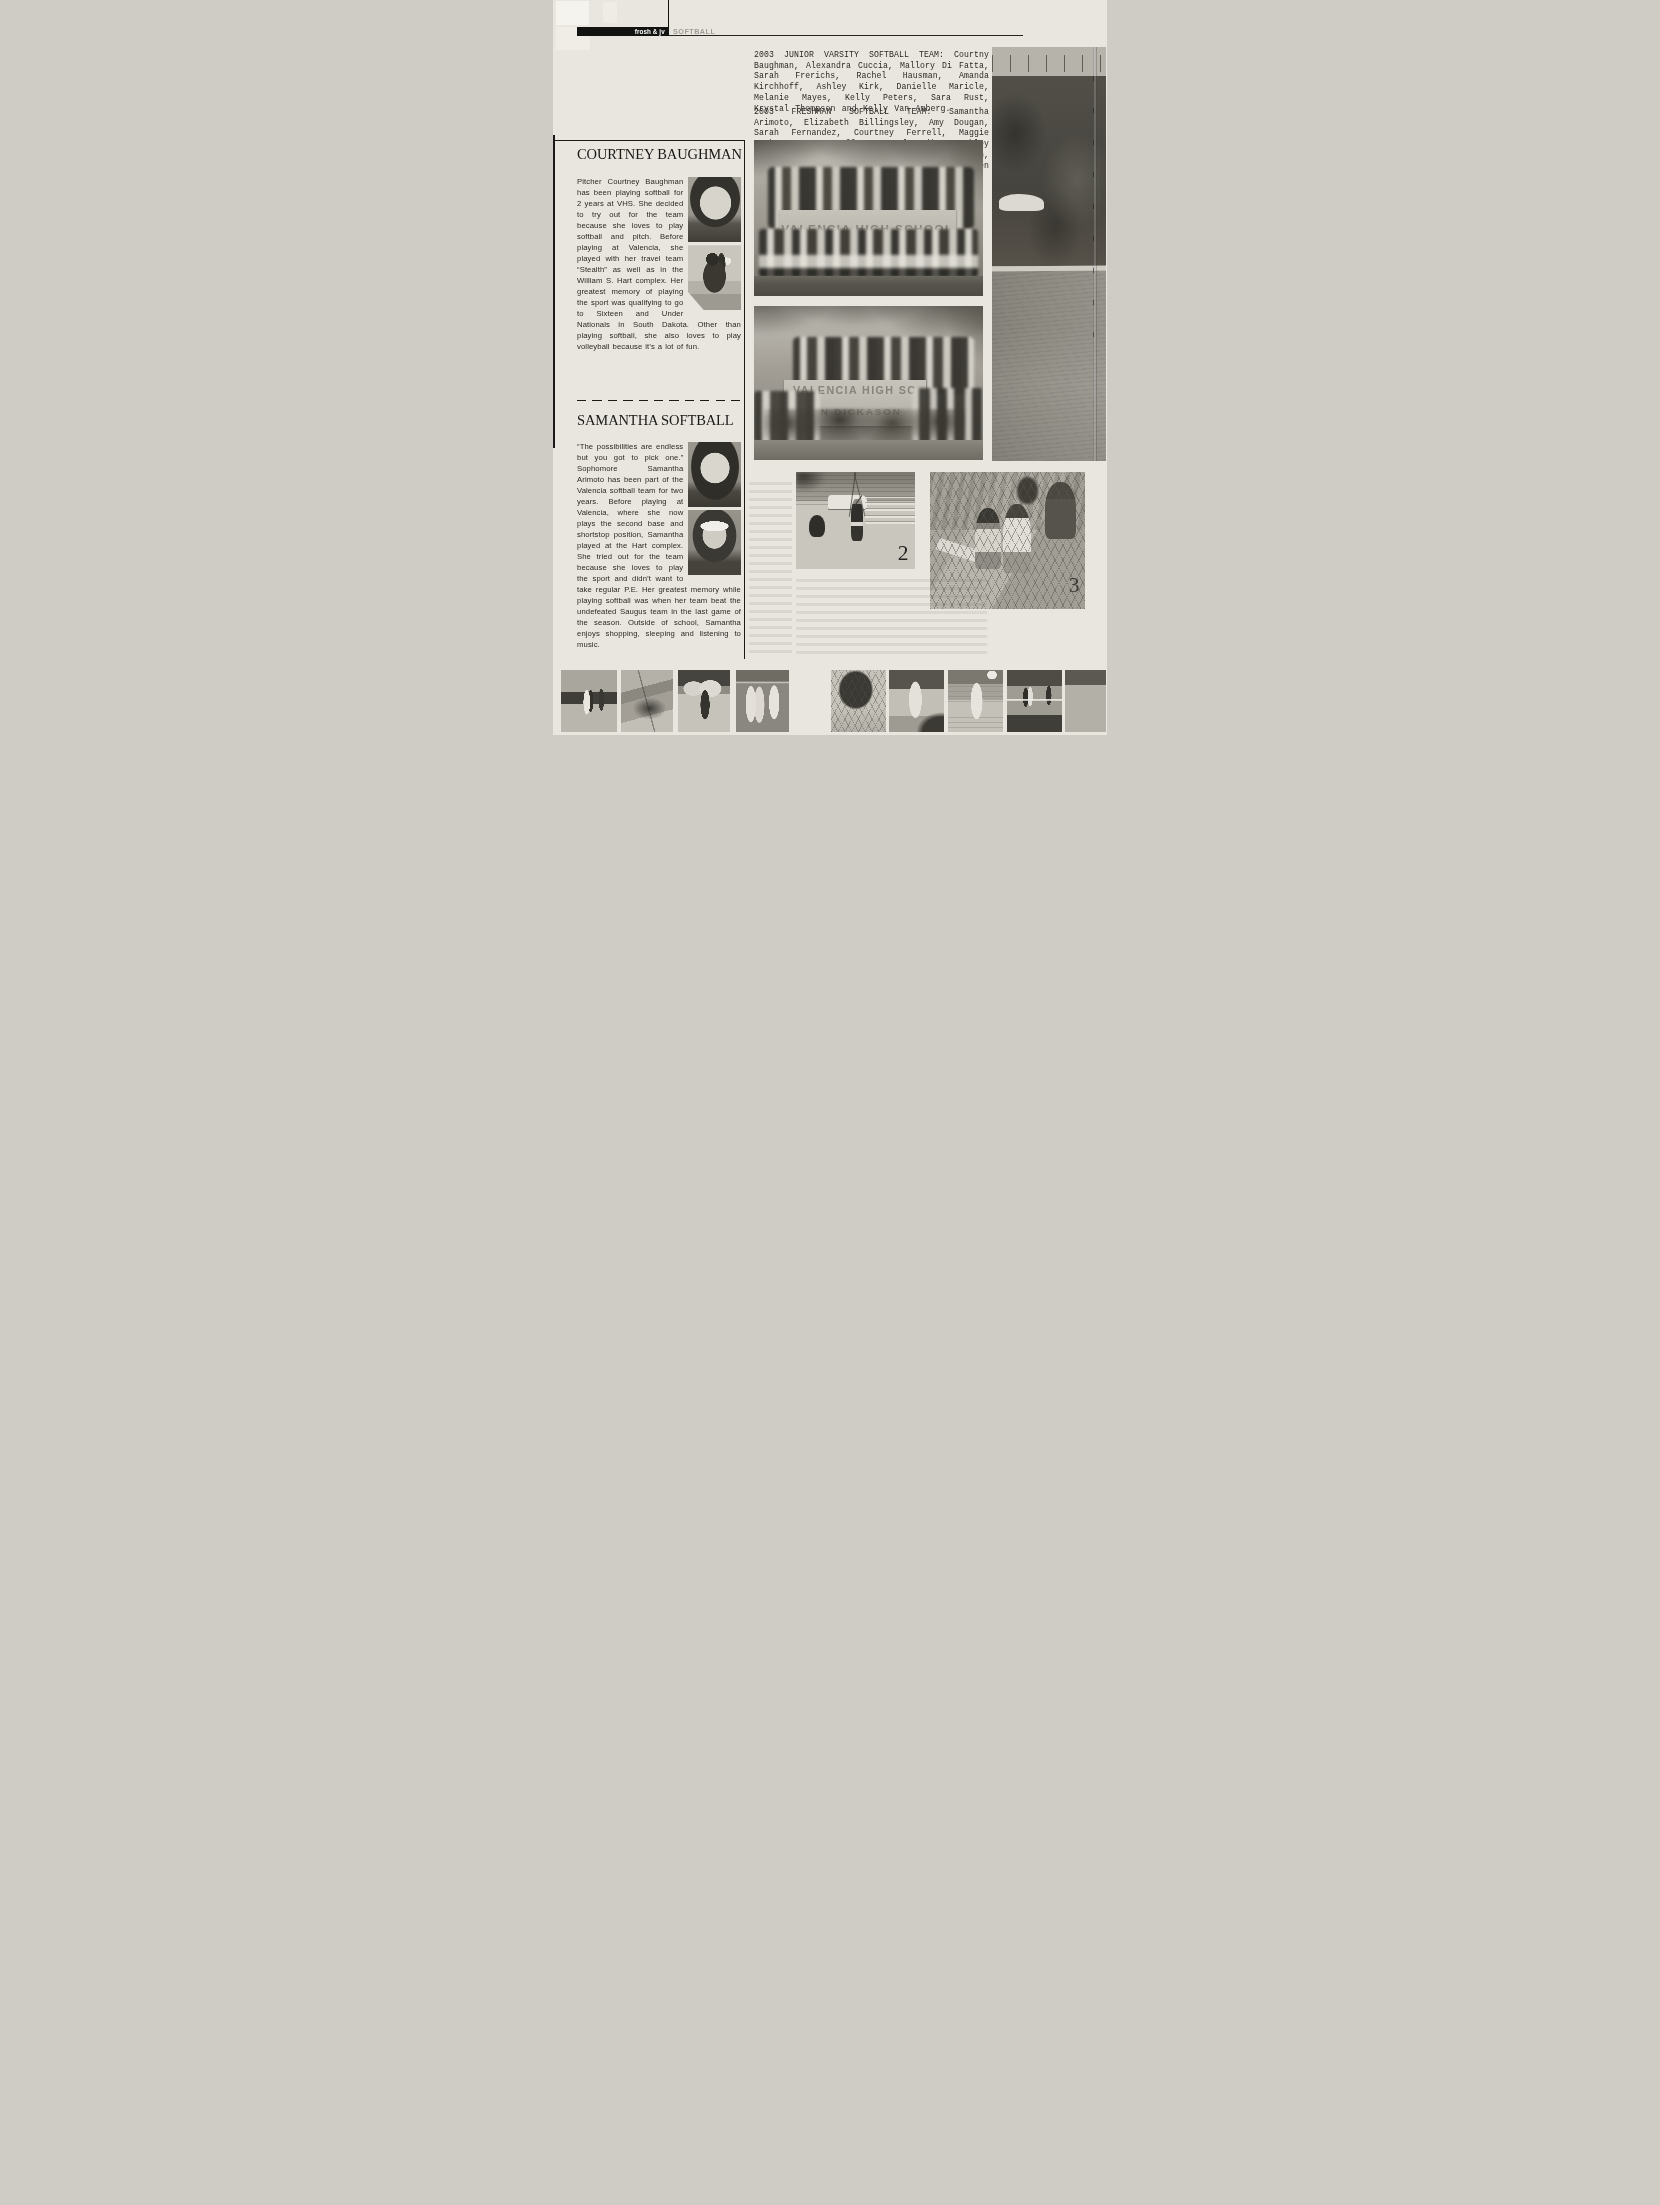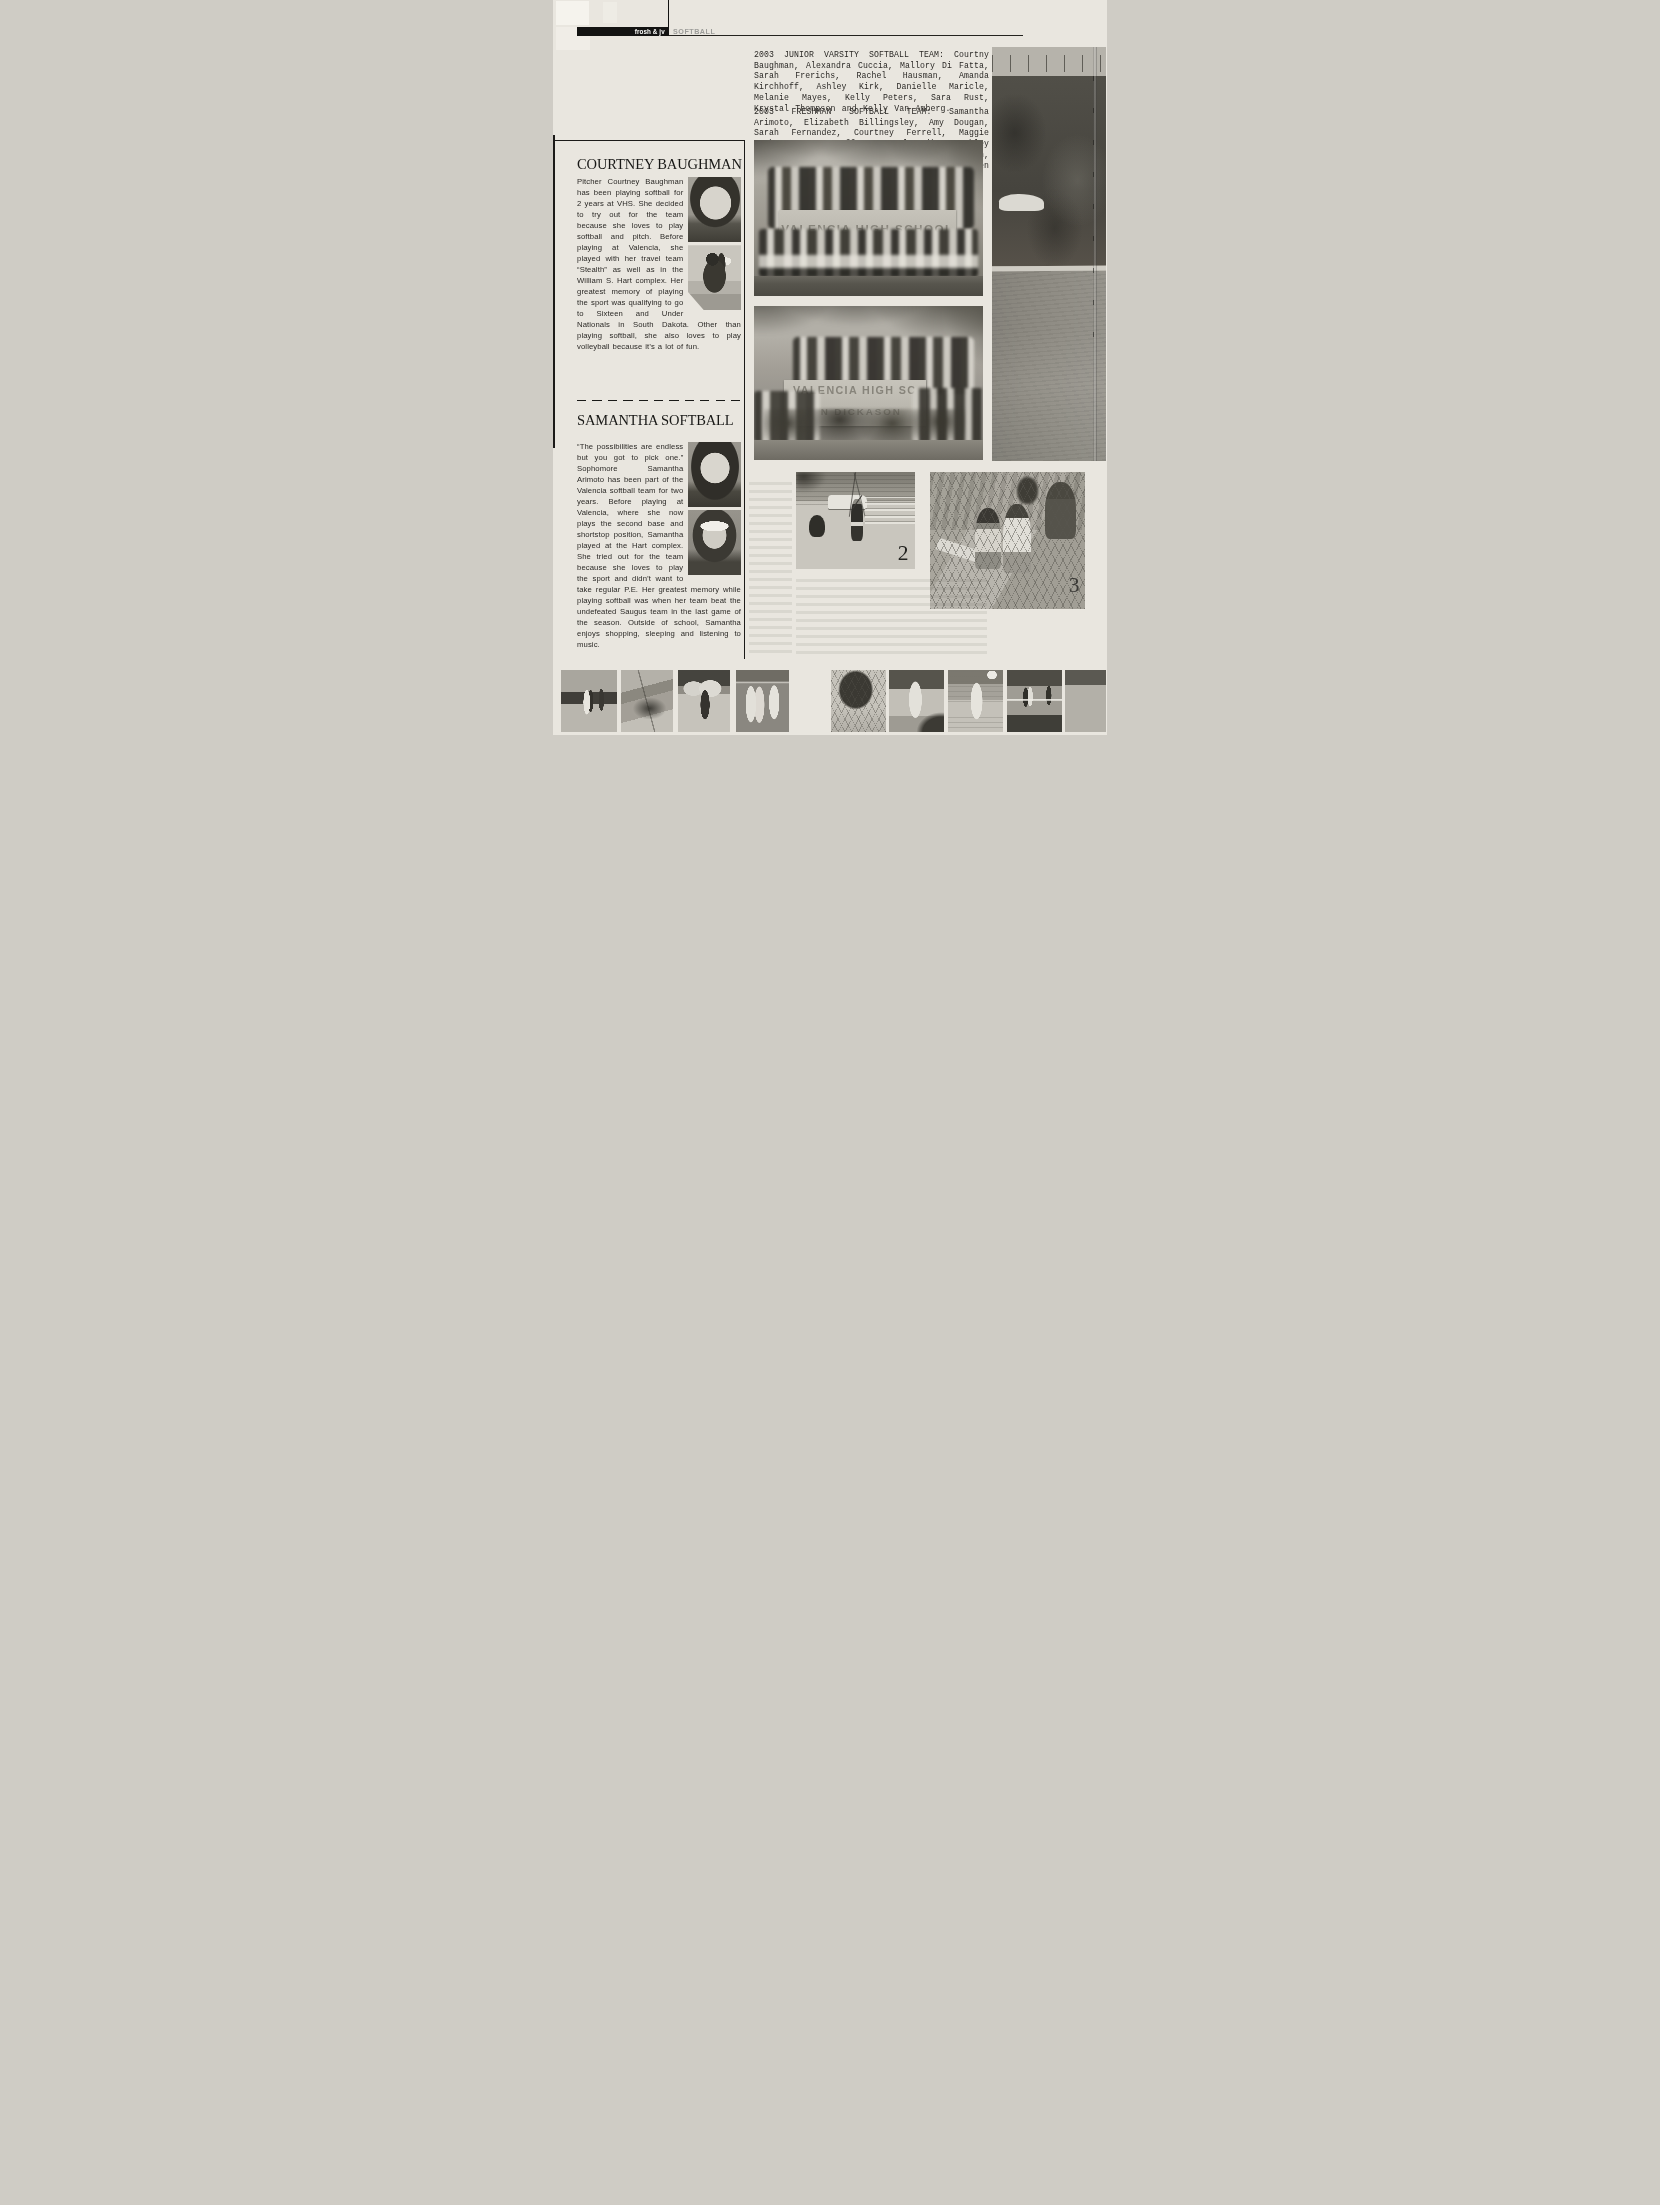--- a/index.html
+++ b/index.html
@@ -20,21 +20,21 @@
   .remnant{background:#f5f3ed;}
   #remnant1{left:2.8px; top:0.9px; width:33px; height:24px; opacity:.95;}
   #remnant2{left:2.8px; top:27px; width:34px; height:23px; opacity:.55;}
   #remnant3{left:50px; top:1.9px; width:14px; height:21.5px; opacity:.45;}
   #page-left-edge{left:0; top:135px; width:1.9px; height:313px; background:#1b1a18;}
   
   #box-top{left:0; top:140px; width:192px; height:1.2px; background:#1b1a18;}
   #box-right{left:191px; top:140px; width:1.2px; height:519px; background:#1b1a18;}
   .feature-heading{left:24px; width:164px; font-family:"Liberation Serif", serif;
     font-weight:400; font-size:14.5px; letter-spacing:-0.1px; color:#181816; white-space:nowrap;}
-  #heading-courtney{top:156px;}
+  #heading-courtney{top:146px;}
   #heading-samantha{top:412px;}
   .bio{left:24px; width:164px; font-size:7.7px; line-height:11px; text-align:justify;
     letter-spacing:0.1px; word-spacing:0.7px; color:#2b2926;}
   #bio-courtney{top:176px;}
   #bio-samantha{top:441px;}
   .bio-photos{float:right; width:53px; margin:0.9px 0 2.8px 4.7px;}
   .pp{width:53px; height:65px; margin-bottom:3.3px; position:relative;}
   #pp1{background:
     radial-gradient(30% 26% at 52% 40%, #d7d4cc 96%, transparent),
     radial-gradient(48% 45% at 51% 33%, #34322c 96%, transparent),

